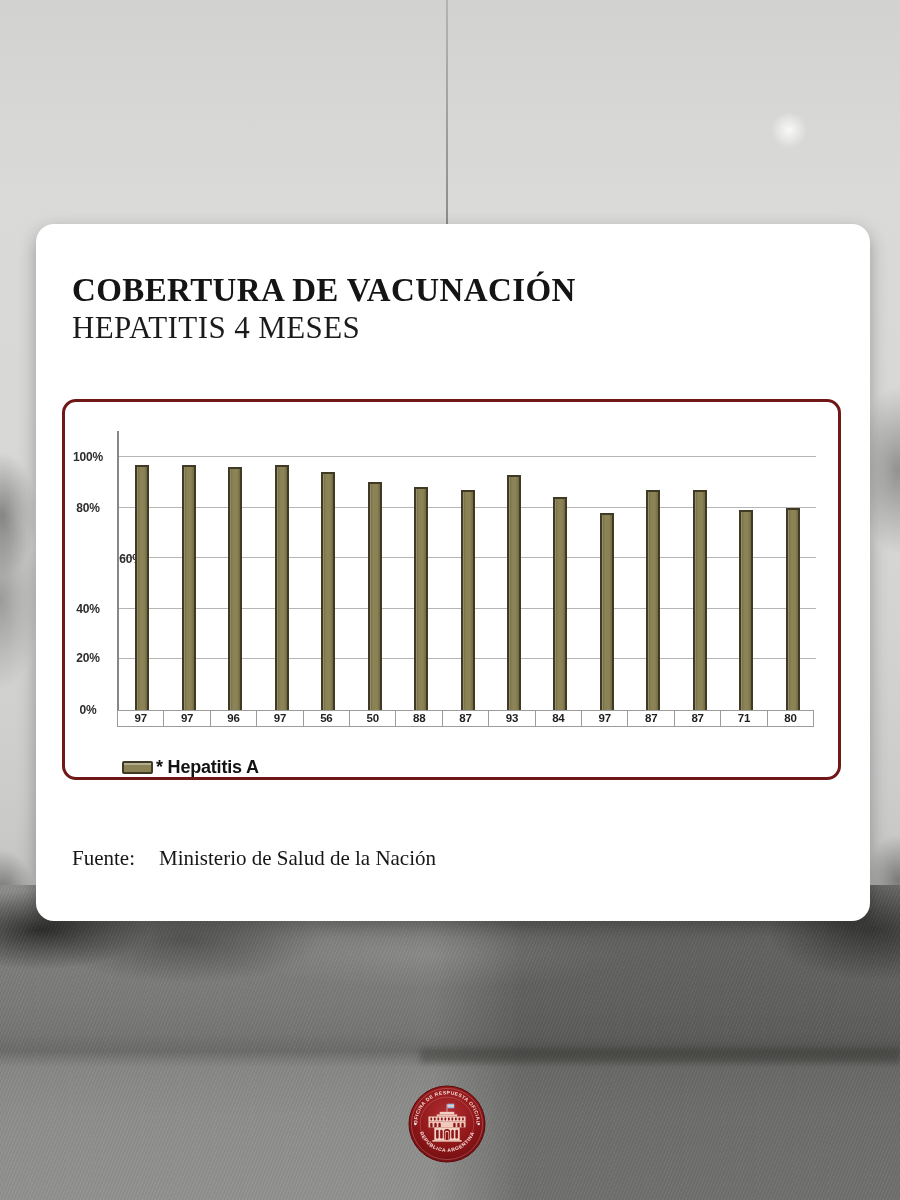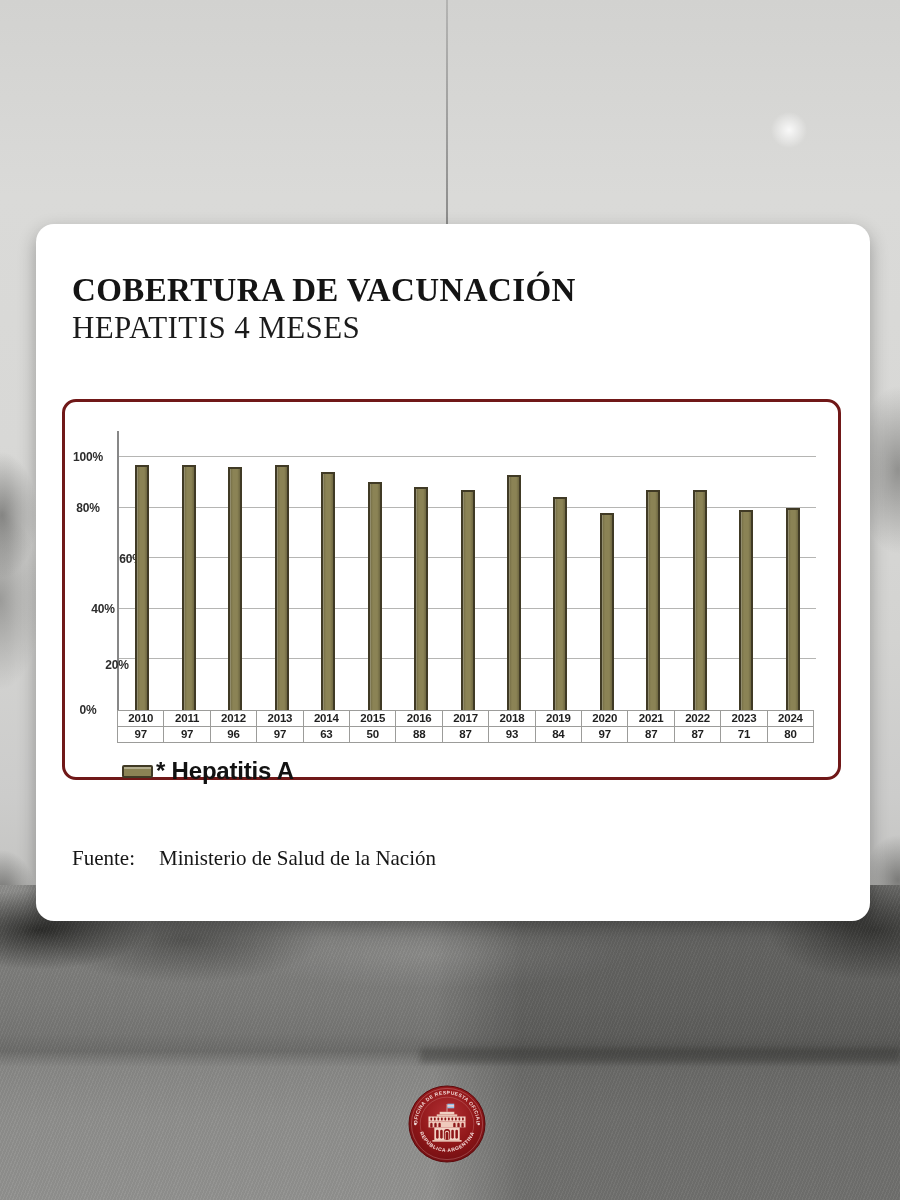--- a/index.html
+++ b/index.html
@@ -58,21 +58,21 @@
     border:1px solid #9c9c9a;background:#fff;}
   .trow{display:flex;height:15px;}
   .trow + .trow{border-top:1px solid #9c9c9a;}
   .tcell{flex:1;border-left:1px solid #9c9c9a;text-align:center;font-size:11.5px;font-weight:700;
     color:#1f1f1f;line-height:15px;letter-spacing:-.2px;}
   .tcell:first-child{border-left:none;}
 
   .legend{position:absolute;left:57px;top:355px;display:flex;align-items:center;}
   .swatch{width:31px;height:13px;box-sizing:border-box;border:2px solid #3e3823;border-radius:2px;
     box-shadow:inset 0 2px 0 rgba(255,255,255,.35);}
-  .legend-label{margin-left:3px;font-size:24px;font-weight:700;color:#121212;letter-spacing:-.2px;}
+  .legend-label{margin-left:3px;font-size:18px;font-weight:700;color:#121212;letter-spacing:-.2px;}
 
   .fuente{position:absolute;left:36px;top:622px;font-family:"Liberation Serif","DejaVu Serif",serif;
     font-size:21px;color:#161616;}
   .fuente .src{margin-left:24px;}
 
   
   .seal{position:absolute;left:408px;top:1085px;width:78px;height:78px;}
 </style>
 </head>
 <body>
@@ -133,54 +133,37 @@
               </div>
               <div class="slot">
                 <div class="bar" style="height: 199.87px; border-color: rgb(64, 58, 37); background: linear-gradient(90deg, rgb(111, 104, 66) 0%, rgb(139, 131, 85) 30%, rgb(139, 131, 85) 72%, rgb(111, 104, 66) 100%);"></div>
               </div>
               <div class="slot">
                 <div class="bar" style="height: 202.4px; border-color: rgb(64, 58, 37); background: linear-gradient(90deg, rgb(111, 104, 66) 0%, rgb(139, 131, 85) 30%, rgb(139, 131, 85) 72%, rgb(111, 104, 66) 100%);"></div>
               </div>
             </div>
         <div class="ytick" style="bottom: -7px;">0%</div>
             <div class="gridline" style="bottom: 50.6px;"></div>
-            <div class="ytick" style="bottom: 38px; margin-left: 29px;">20%</div>
+            <div class="ytick" style="bottom: 45px;">20%</div>
             <div class="gridline" style="bottom: 101.2px;"></div>
-            <div class="ytick" style="bottom: 94.2px; padding-left: 15px;">40%</div>
+            <div class="ytick" style="bottom: 94.2px;">40%</div>
             <div class="gridline" style="bottom: 151.8px;"></div>
             <div class="ytick" style="bottom: 144px; padding-left: 43px;">60%</div>
             <div class="gridline" style="bottom: 202.4px;"></div>
             <div class="ytick" style="bottom: 195.4px; margin-top: 48px;">80%</div>
             <div class="gridline" style="bottom: 253px;"></div>
             <div class="ytick" style="bottom: 246px;">100%</div>
           </div>
         <div class="vtable">
           <div class="trow">
-              <div class="tcell">2010</div>
-              <div class="tcell">2011</div>
-              <div class="tcell">2012</div>
-              <div class="tcell">2013</div>
-              <div class="tcell">2014</div>
-              <div class="tcell">2015</div>
-              <div class="tcell">2016</div>
-              <div class="tcell">2017</div>
-              <div class="tcell">2018</div>
-              <div class="tcell">2019</div>
-              <div class="tcell">2020</div>
-              <div class="tcell">2021</div>
-              <div class="tcell">2022</div>
-              <div class="tcell">2023</div>
-              <div class="tcell">2024</div>
-            </div>
-          <div class="trow">
               <div class="tcell">97</div>
               <div class="tcell">97</div>
               <div class="tcell">96</div>
               <div class="tcell">97</div>
-              <div class="tcell">63</div>
+              <div class="tcell">56</div>
               <div class="tcell">50</div>
               <div class="tcell">88</div>
               <div class="tcell">87</div>
               <div class="tcell">93</div>
               <div class="tcell">84</div>
               <div class="tcell">97</div>
               <div class="tcell">87</div>
               <div class="tcell">87</div>
               <div class="tcell">71</div>
               <div class="tcell">80</div>

